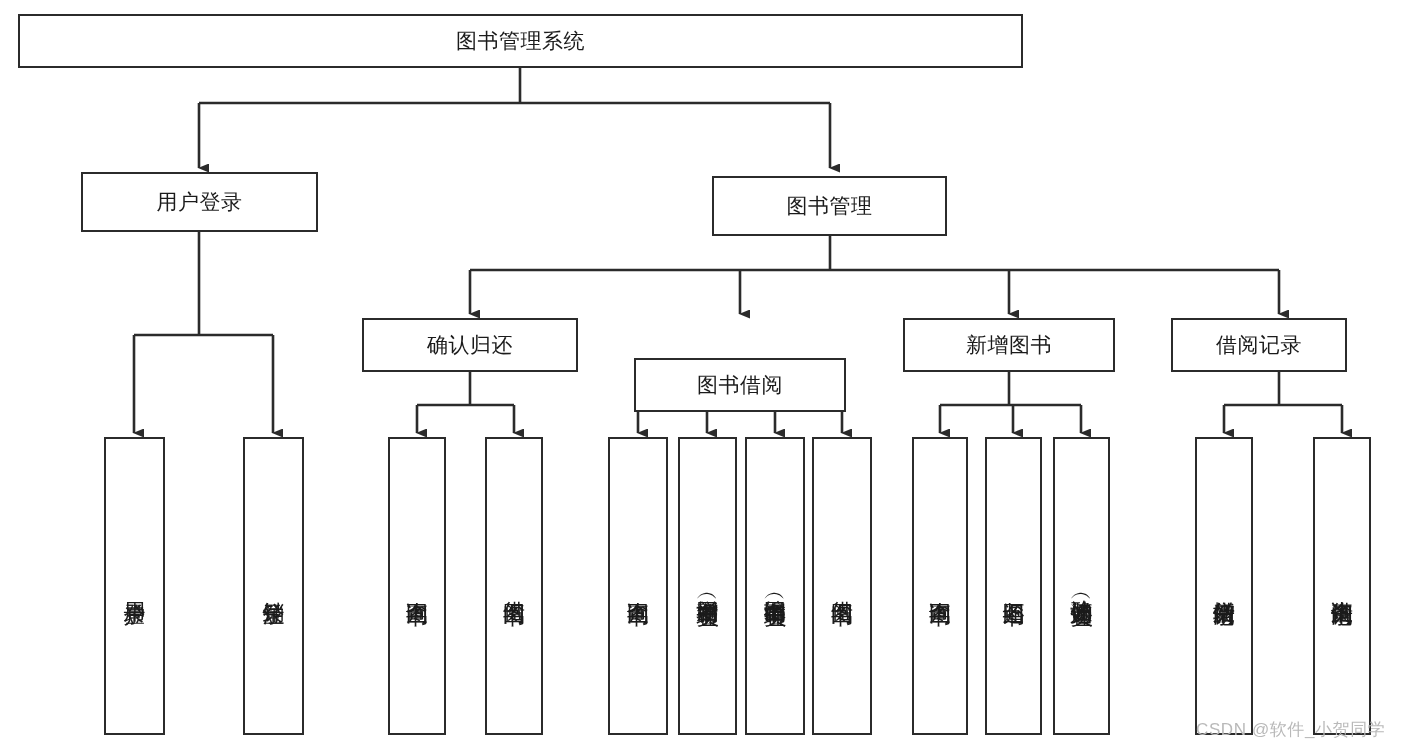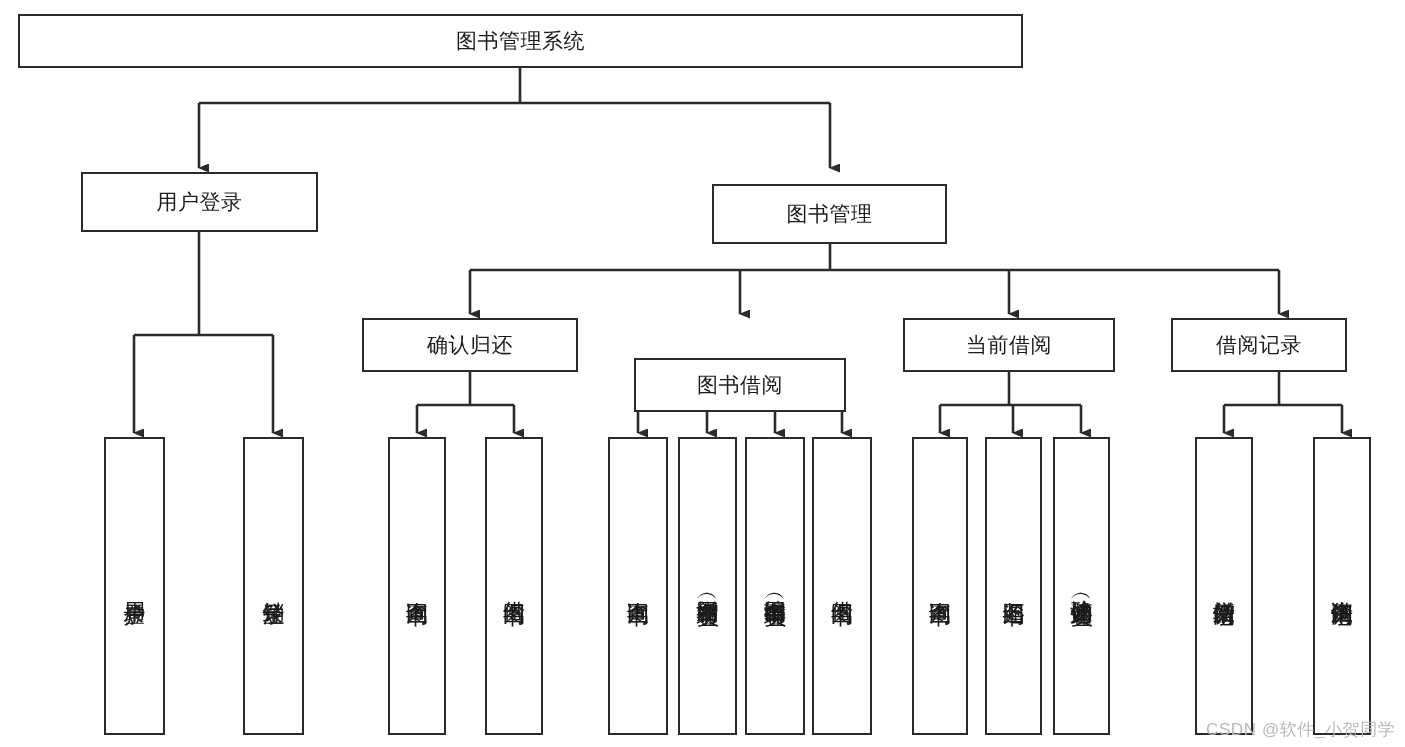--- a/index.html
+++ b/index.html
@@ -131,32 +131,32 @@
     </g>
   </svg>
 
   <div class="node-box" style="left: 18px; top: 14px; width: 1005px; height: 54px; border-color: rgb(43, 43, 43); background: rgb(255, 255, 255);">
     <span class="node-label" style="color: rgb(27, 27, 27);">图书管理系统</span>
   </div>
 
   <div class="node-box" style="left: 81px; top: 172px; width: 237px; height: 60px; border-color: rgb(43, 43, 43); background: rgb(255, 255, 255);">
     <span class="node-label" style="color: rgb(27, 27, 27);">用户登录</span>
   </div>
-  <div class="node-box" style="left: 712px; top: 184px; width: 235px; height: 60px; border-color: rgb(43, 43, 43); background: rgb(255, 255, 255);">
+  <div class="node-box" style="left: 712px; top: 176px; width: 235px; height: 60px; border-color: rgb(43, 43, 43); background: rgb(255, 255, 255);">
     <span class="node-label" style="color: rgb(27, 27, 27);">图书管理</span>
   </div>
 
   <div class="node-box" style="left: 362px; top: 318px; width: 216px; height: 54px; border-color: rgb(43, 43, 43); background: rgb(255, 255, 255);">
     <span class="node-label" style="color: rgb(27, 27, 27);">确认归还</span>
   </div>
   <div class="node-box" style="left: 634px; top: 318px; width: 212px; height: 54px; border-color: rgb(43, 43, 43); background: rgb(255, 255, 255); margin-top: 40px;">
     <span class="node-label" style="color: rgb(27, 27, 27);">图书借阅</span>
   </div>
   <div class="node-box" style="left: 903px; top: 318px; width: 212px; height: 54px; border-color: rgb(43, 43, 43); background: rgb(255, 255, 255);">
-    <span class="node-label" style="color: rgb(27, 27, 27);">当前借阅</span>
+    <span class="node-label" style="color: rgb(27, 27, 27);">新增图书</span>
   </div>
   <div class="node-box" style="left: 1171px; top: 318px; width: 176px; height: 54px; border-color: rgb(43, 43, 43); background: rgb(255, 255, 255);">
     <span class="node-label" style="color: rgb(27, 27, 27);">借阅记录</span>
   </div>
 
   <div class="node-box" style="left: 104px; top: 437px; width: 61px; height: 298px; border-color: rgb(43, 43, 43); background: rgb(255, 255, 255);">
     <span class="node-label vertical" style="color: rgb(27, 27, 27);">用户登录</span>
   </div>
   <div class="node-box" style="left: 243px; top: 437px; width: 61px; height: 298px; border-color: rgb(43, 43, 43); background: rgb(255, 255, 255);">
     <span class="node-label vertical" style="color: rgb(27, 27, 27);">注销登录</span>
@@ -188,15 +188,15 @@
   <div class="node-box" style="left: 1053px; top: 437px; width: 57px; height: 298px; border-color: rgb(43, 43, 43); background: rgb(255, 255, 255);">
     <span class="node-label vertical" style="color: rgb(27, 27, 27);">确认归还（管理员）</span>
   </div>
   <div class="node-box" style="left: 1195px; top: 437px; width: 58px; height: 298px; border-color: rgb(43, 43, 43); background: rgb(255, 255, 255);">
     <span class="node-label vertical" style="color: rgb(27, 27, 27);">新增借阅记录</span>
   </div>
   <div class="node-box" style="left: 1313px; top: 437px; width: 58px; height: 298px; border-color: rgb(43, 43, 43); background: rgb(255, 255, 255);">
     <span class="node-label vertical" style="color: rgb(27, 27, 27);">查询借阅记录</span>
   </div>
 
-  <div class="watermark" style="left: 1196px; top: 718px; color: rgb(185, 185, 185); padding-left: 10px;">CSDN @软件_小贺同学</div>
+  <div class="watermark" style="left: 1196px; top: 718px; color: rgb(185, 185, 185);">CSDN @软件_小贺同学</div>
 
 </div>
 
 </body></html>

